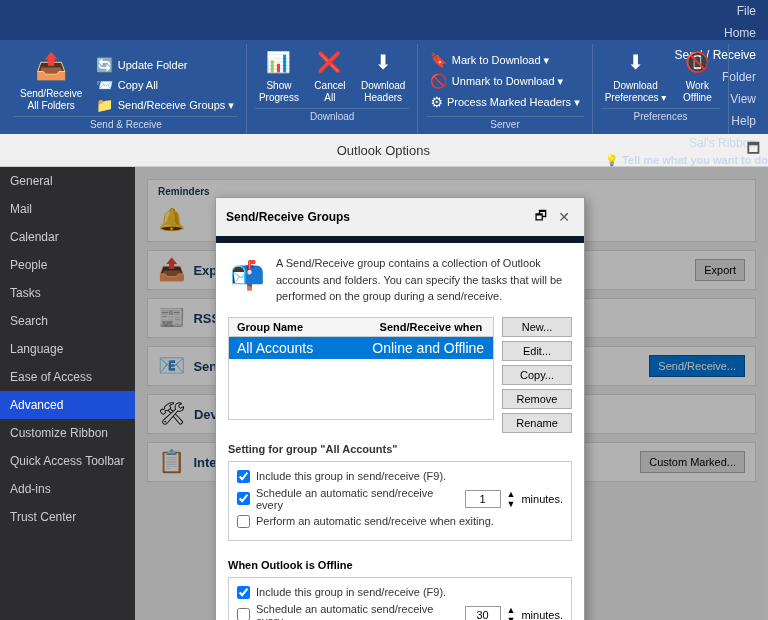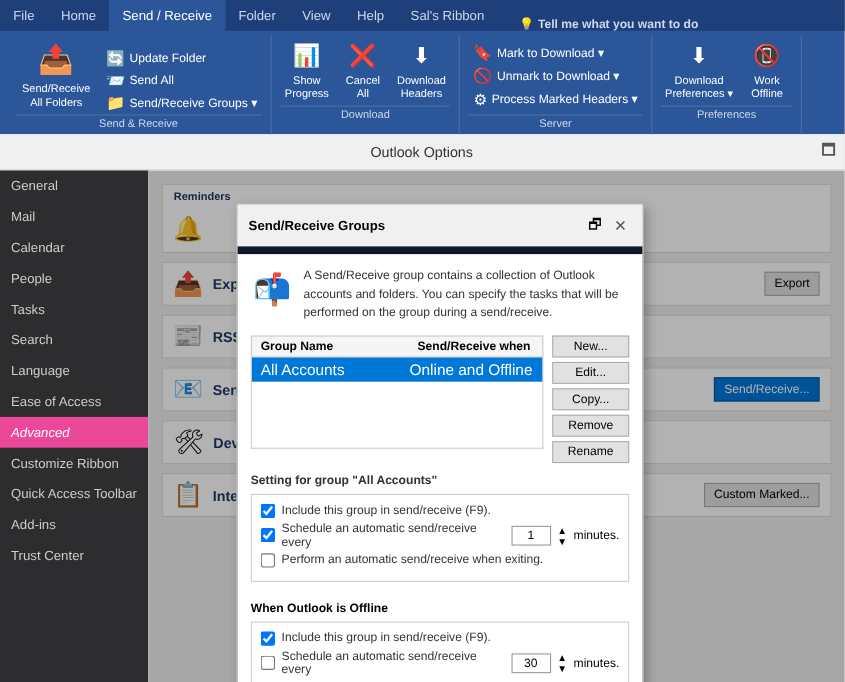--- a/index.html
+++ b/index.html
@@ -1,20 +1,20 @@
 <!DOCTYPE html>
 <html><head>
   <meta charset="utf-8">
   <style>
     * { margin: 0; padding: 0; box-sizing: border-box; }
     body { width: 768px; height: 620px; overflow: hidden; font-family: 'Segoe UI', Arial, sans-serif; font-size: 12px; background: #f0f0f0; }
 
     
     .ribbon { background: #2b579a; color: white; }
-    .ribbon-tabs { display: flex; background: #1e3f7a; height: 28px; align-items: flex-end; }
+    .ribbon-tabs { display: flex; background: #1e3f7a; height: 40px; align-items: flex-end; flex-direction: column; }
     .ribbon-tab { padding: 4px 12px; font-size: 12px; cursor: pointer; color: #cdd8ec; height: 28px; display: flex; align-items: center; }
     .ribbon-tab.active { background: #2b579a; color: white; }
     .ribbon-content { padding: 4px 6px 0; display: flex; gap: 0; }
     .ribbon-group { border-right: 1px solid #4a6fa0; padding: 0 8px 4px; display: flex; flex-direction: column; align-items: center; min-width: 80px; }
     .ribbon-group-buttons { display: flex; gap: 4px; align-items: flex-end; }
     .ribbon-group-label { font-size: 10px; color: #cdd8ec; margin-top: 2px; text-align: center; width: 100%; padding-top: 2px; border-top: 1px solid #4a6fa0; }
     .ribbon-btn { display: flex; flex-direction: column; align-items: center; padding: 2px 4px; cursor: pointer; color: white; font-size: 10px; gap: 2px; min-width: 46px; }
     .ribbon-btn .icon { width: 32px; height: 32px; display: flex; align-items: center; justify-content: center; font-size: 20px; }
     .ribbon-btn .label { text-align: center; line-height: 1.2; }
     .ribbon-btn-large { display: flex; flex-direction: column; align-items: center; padding: 2px 6px; cursor: pointer; color: white; font-size: 10px; gap: 2px; }
@@ -26,21 +26,21 @@
     
     .title-bar { background: #f0f0f0; text-align: center; padding: 4px; font-size: 13px; color: #333; border-bottom: 1px solid #ccc; display: flex; justify-content: space-between; align-items: center; }
     .title-bar-center { flex: 1; text-align: center; }
 
     
     .main-area { display: flex; height: calc(620px - 100px); }
 
     
     .sidebar { width: 135px; background: #2d2d30; color: #ccc; flex-shrink: 0; overflow-y: auto; }
     .sidebar-item { padding: 7px 10px; cursor: pointer; font-size: 12px; }
-    .sidebar-item.active { background: #ec4899; color: white; font-style: italic; }
+    .sidebar-item.active { background: #1d4ed8; color: white; }
 
     
     .content { flex: 1; background: #f0f0f0; overflow-y: auto; padding: 12px; position: relative; }
 
     
     .section-heading { font-size: 10px; font-weight: 600; color: #1f3864; margin-bottom: 8px; }
 
     
     .overlay { position: absolute; top: 0; left: 0; right: 0; bottom: 0; background: rgba(0,0,0,0.3); z-index: 10; }
 
@@ -111,21 +111,21 @@
           <div class="icon">📤</div>
           <div class="label" style="font-size:10px; text-align:center; line-height:1.2;">Send/Receive<br>All Folders</div>
         </div>
         <div style="display:flex; flex-direction:column; gap:2px; justify-content:center;">
           <div class="server-btn">
             <span class="icon">🔄</span>
             <span>Update Folder</span>
           </div>
           <div class="server-btn">
             <span class="icon">📨</span>
-            <span>Send All</span>
+            <span>Copy All</span>
           </div>
           <div class="server-btn">
             <span class="icon">📁</span>
             <span>Send/Receive Groups ▾</span>
           </div>
         </div>
       </div>
       <div class="ribbon-group-label">Send &amp; Receive</div>
     </div>
 

